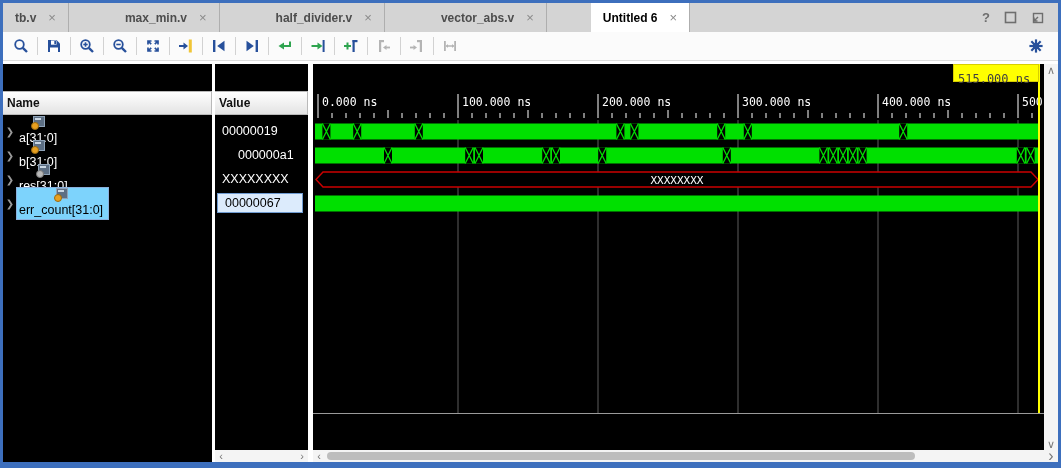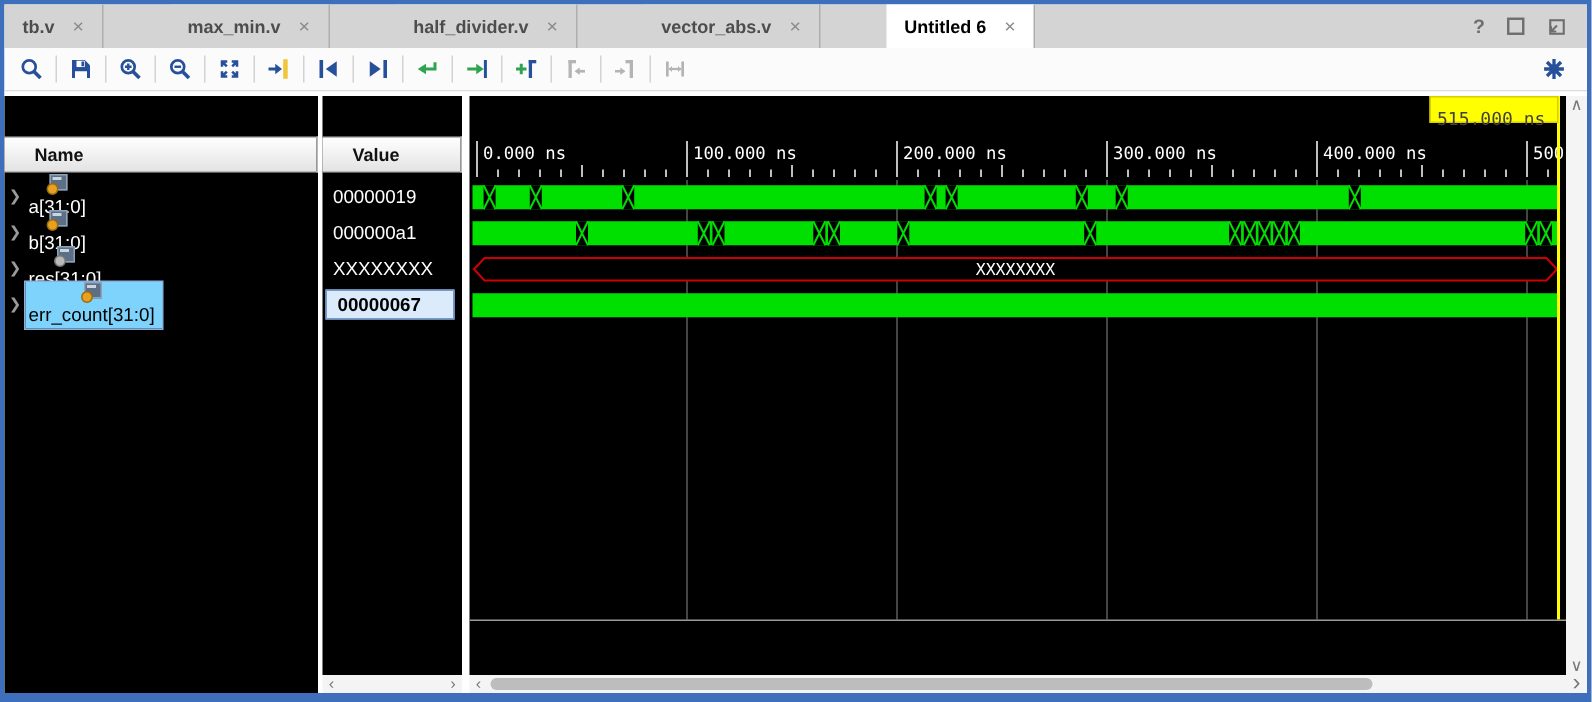--- a/index.html
+++ b/index.html
@@ -22,21 +22,21 @@
   .tsep{width:1px;height:18px;background:#d2d2d2;margin:0 4px;}
   #gear{margin-left:auto;margin-right:10px;}
 
   
   #main{position:absolute;left:0;top:58px;width:1055px;height:401px;background:#ffffff;}
   .panel{position:absolute;top:3px;background:#000;}
   #name-panel{left:0;width:209px;height:398px;}
   #value-panel{left:212px;width:93px;height:386px;}
   #wave-panel{left:310px;width:731px;height:386px;overflow:hidden;}
   .col-header{position:absolute;left:0;top:27px;width:100%;height:24px;background:linear-gradient(#ffffff,#e3e3e3);border:1px solid #b9b9b9;border-left:none;box-sizing:border-box;display:flex;align-items:center;}
-  .col-header span{font-size:12px;font-weight:bold;color:#111;padding-left:20px;text-align:right;}
+  .col-header span{font-size:12px;font-weight:bold;color:#111;padding-left:4px;text-align:right;}
   .rows{position:absolute;left:0;top:52px;width:100%;}
   .sig-row{position:absolute;left:0;width:100%;height:24px;display:flex;align-items:center;}
   .chev{color:#9a9a9a;font-size:10px;width:14px;text-align:center;flex:0 0 14px;}
   .busicon{position:relative;width:14px;height:12px;flex:0 0 14px;margin-right:5px;}
   .busicon .b1{position:absolute;left:2px;top:0;width:10px;height:9px;background:#5d6f84;border:1px solid #8fa3b8;}
   .busicon .b2{position:absolute;left:4px;top:2px;width:6px;height:2px;background:#c9d6e2;}
   .busicon .dot{position:absolute;left:0;bottom:0;width:6px;height:6px;border-radius:50%;background:#e8a020;border:1px solid #9a6a10;}
   .busicon .dot.gray{background:#b9b9b9;border-color:#777;}
   .sig-name{font-size:12.5px;color:#fff;white-space:nowrap;padding:1px 5px 2px 0;}
   .sig-row.selected .namewrap{background:#7dd3fc;outline:1px solid #8ab0dd;}
@@ -292,27 +292,27 @@
     </div>
 
     <div class="panel" id="value-panel">
       <div class="col-header">
         <span>Value</span>
       </div>
       <div class="rows" id="value-rows">
           <div class="val-row" style="top: 3px;">
             <span class="sig-value">00000019</span>
           </div>
-          <div class="val-row" style="top: 27px;">
+          <div class="val-row" style="top: 27px; padding-left: 16px;">
             <span class="sig-value">000000a1</span>
           </div>
           <div class="val-row" style="top: 51px;">
             <span class="sig-value">XXXXXXXX</span>
           </div>
-          <div class="val-row selected" style="top: 75px; font-weight: bold;">
+          <div class="val-row selected" style="top: 75px;">
             <span class="valbox">
               <span class="sig-value">00000067</span>
             </span>
           </div>
         </div>
     </div>
 
     <div class="panel" id="wave-panel">
       <svg id="grid-svg" width="731" height="386">
           <line x1="145" y1="56" x2="145" y2="349" stroke="#5c5c5c" stroke-width="1"></line>

